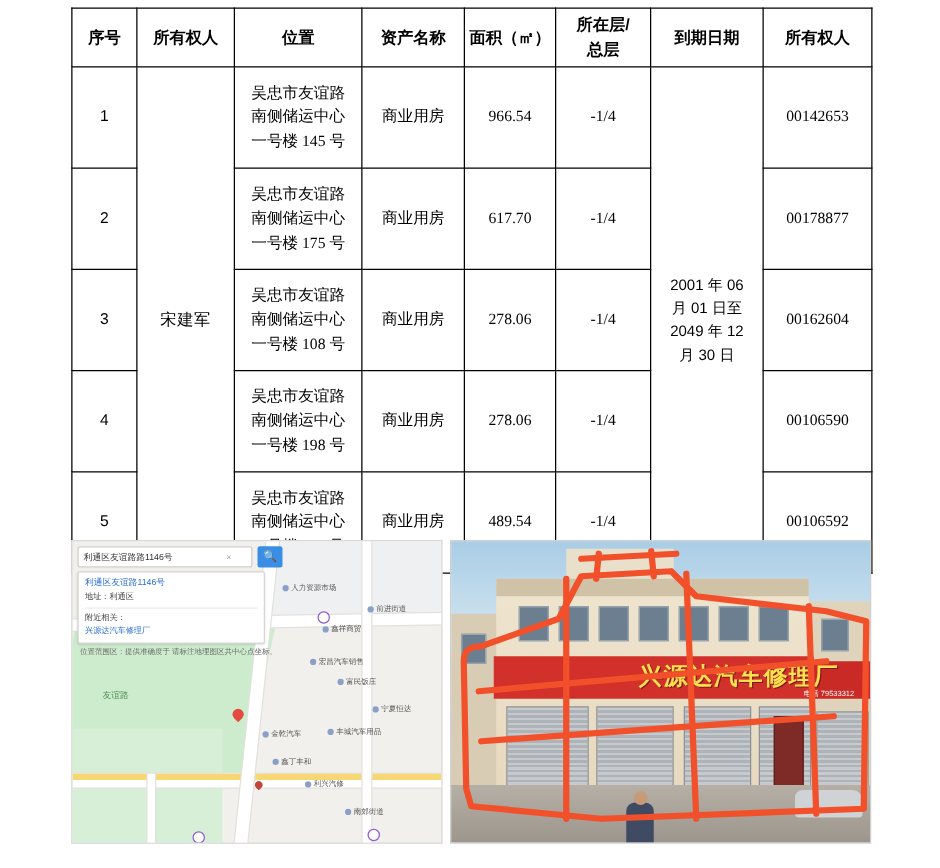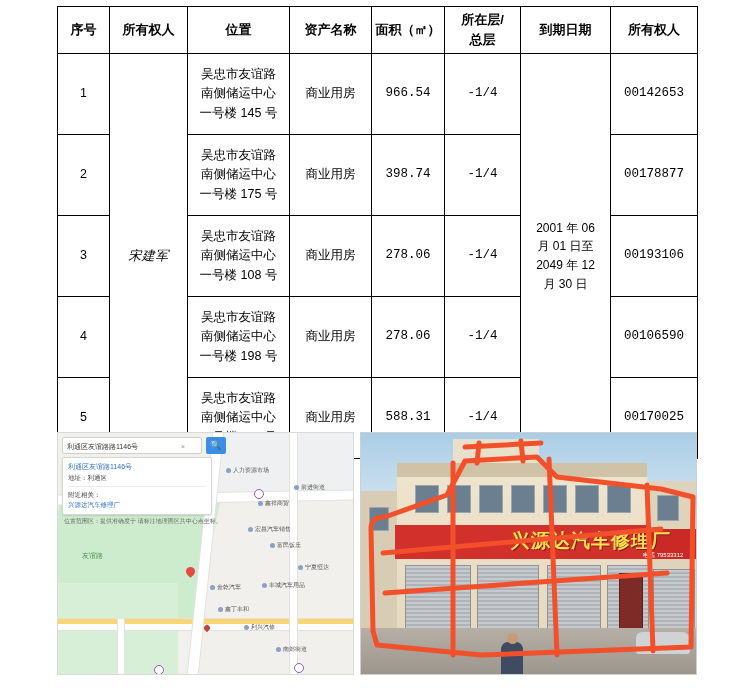--- a/index.html
+++ b/index.html
@@ -53,34 +53,34 @@
   .col-area    { width: 73px; }
   .col-floor   { width: 76px; }
   .col-date    { width: 90px; }
   .col-cert    { width: 87px; }
 
   .loc-cell {
     text-align: left;
     padding-left: 8px;
     padding-right: 4px;
     line-height: 1.85;
+    font-family: Liberation Serif, serif;
   }
   .row-body td { height: 76px; }
   .owner-cell {
     font-size: 13px;
     letter-spacing: 0.5px;
-    font-style: italic;
   }
   .date-cell {
     line-height: 1.95;
     font-size: 12px;
     padding-left: 6px;
     padding-right: 6px;
   }
-  .num-cell { font-family: Liberation Mono, monospace; font-size: 12.5px; }
+  .num-cell { font-family: Liberation Serif, serif; font-size: 12.5px; }
 
   
   .images {
     position: absolute;
     left: 57px;
     top: 432px;
     width: 640px;
     height: 250px;
     display: flex;
     gap: 6px;
@@ -350,36 +350,36 @@
         </tr>
 
         <tr class="row-body">
           <td>2</td>
           <td class="loc-cell">
             <div>吴忠市友谊路</div>
             <div>南侧储运中心</div>
             <div>一号楼 175 号</div>
           </td>
           <td>商业用房</td>
-          <td class="num-cell">398.74</td>
+          <td class="num-cell">617.70</td>
           <td class="num-cell">-1/4</td>
           <td class="num-cell">00178877</td>
         </tr>
 
         <tr class="row-body">
           <td>3</td>
           <td class="loc-cell">
             <div>吴忠市友谊路</div>
             <div>南侧储运中心</div>
             <div>一号楼 108 号</div>
           </td>
           <td>商业用房</td>
           <td class="num-cell">278.06</td>
           <td class="num-cell">-1/4</td>
-          <td class="num-cell">00193106</td>
+          <td class="num-cell">00162604</td>
         </tr>
 
         <tr class="row-body">
           <td>4</td>
           <td class="loc-cell">
             <div>吴忠市友谊路</div>
             <div>南侧储运中心</div>
             <div>一号楼 198 号</div>
           </td>
           <td>商业用房</td>
@@ -389,23 +389,23 @@
         </tr>
 
         <tr class="row-body">
           <td>5</td>
           <td class="loc-cell">
             <div>吴忠市友谊路</div>
             <div>南侧储运中心</div>
             <div>一号楼 110 号</div>
           </td>
           <td>商业用房</td>
-          <td class="num-cell">588.31</td>
+          <td class="num-cell">489.54</td>
           <td class="num-cell">-1/4</td>
-          <td class="num-cell">00170025</td>
+          <td class="num-cell">00106592</td>
         </tr>
       </tbody>
     </table>
   </div>
 
   <div class="images">
 
     <div class="map-panel">
       <div class="map-water"></div>
       <div class="map-green"></div>

